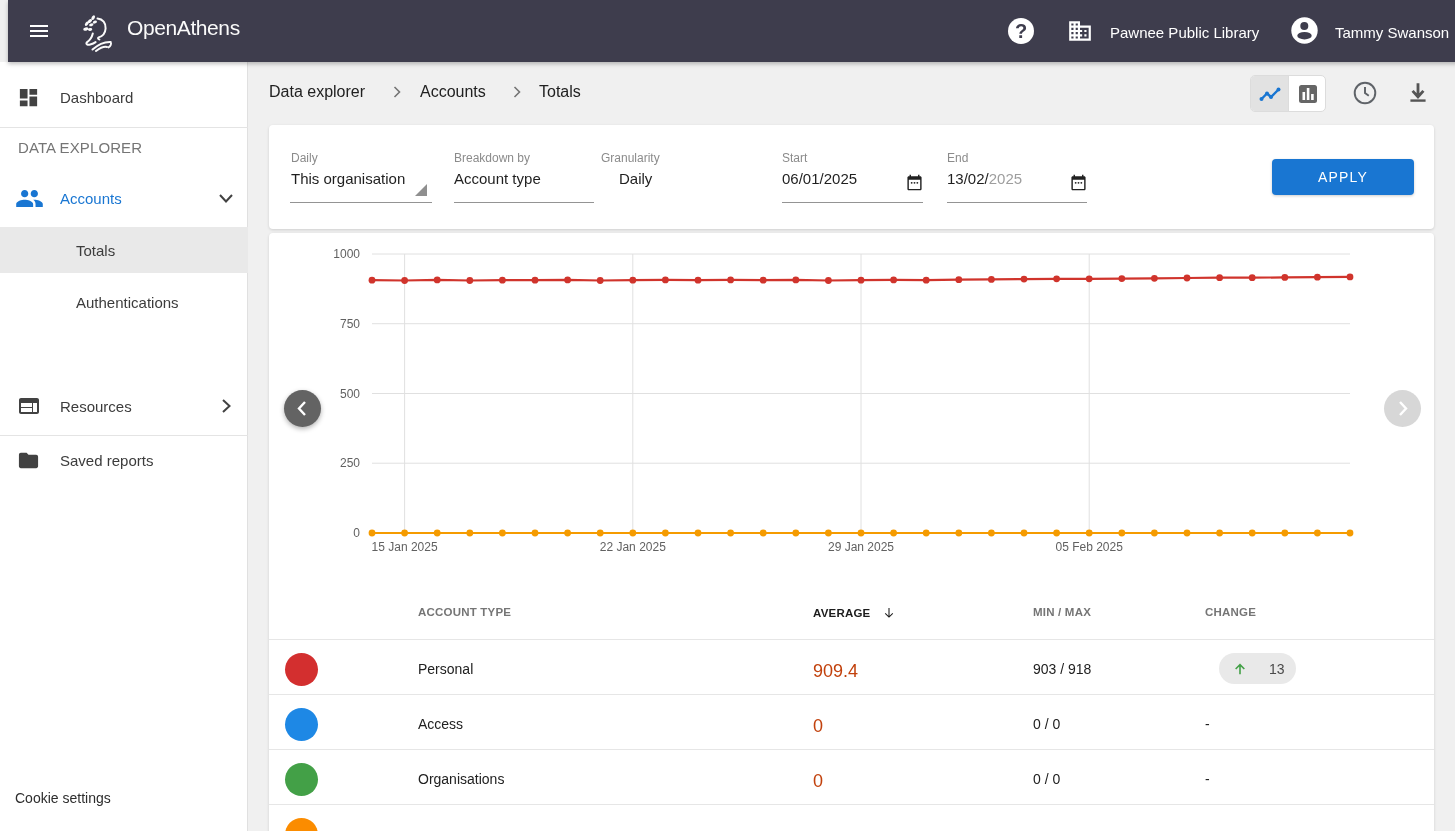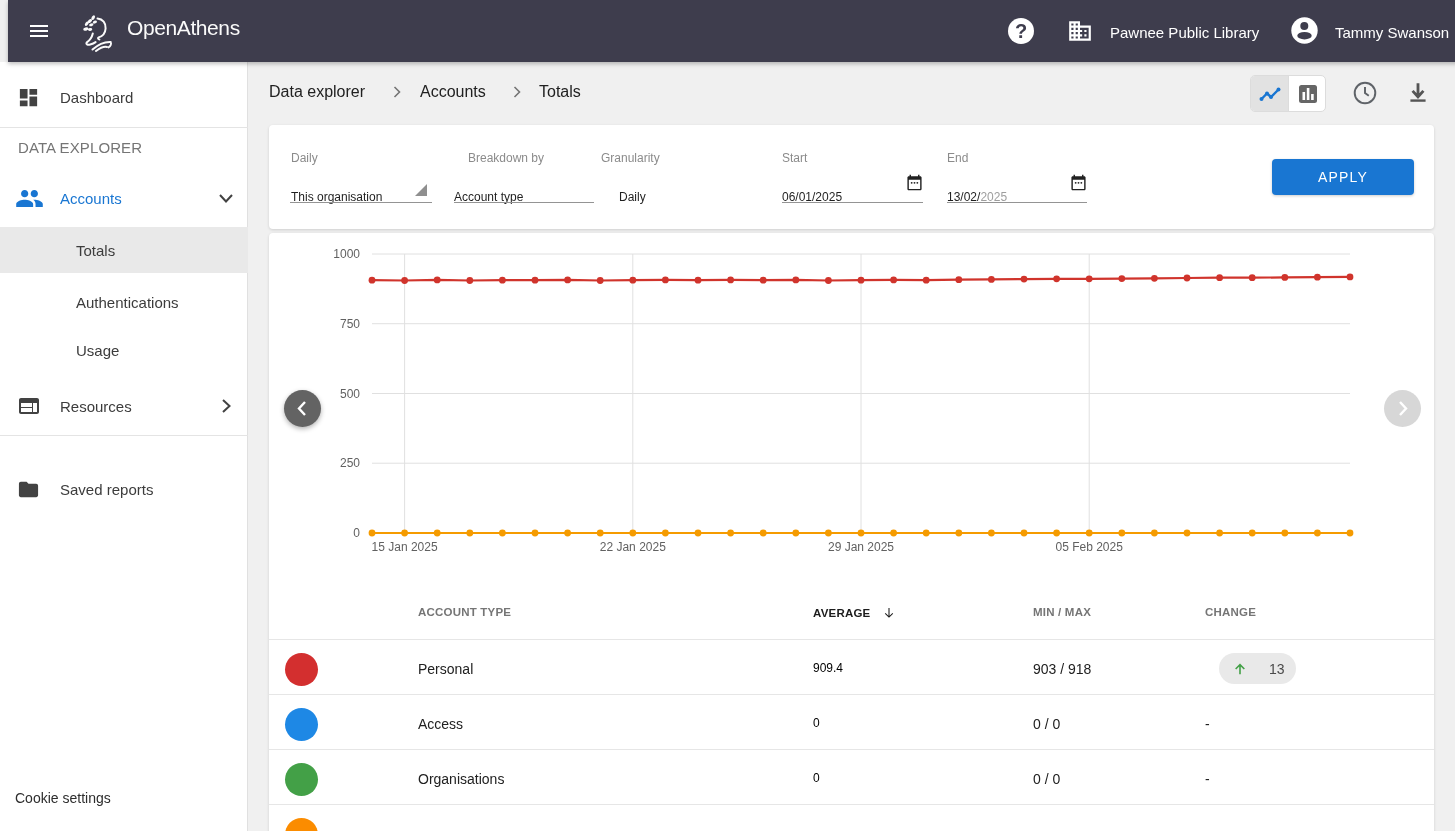--- a/index.html
+++ b/index.html
@@ -22,32 +22,32 @@
 .sb-divider { position:absolute; left:0; width:248px; border-top:1px solid #e4e4e4; }
 .sb-section { position:absolute; left:18px; color:#757575; font-size:15px; letter-spacing:0.1px; }
 .chev { stroke:#424242; stroke-width:2; fill:none; }
 .crumbs { position:absolute; top:83px; font-size:16px; color:#212121; }
 .togglegrp { position:absolute; left:1250px; top:75px; width:76px; height:37px; background:#fff; border:1px solid #dcdcdc; border-radius:5px; overflow:hidden; }
 .tg-left { position:absolute; left:0; top:0; width:38px; height:37px; background:#e2e2e2; border-right:1px solid #dcdcdc; }
 .iconbtn { position:absolute; top:80px; }
 
 .fcard { position:absolute; left:269px; top:125px; width:1165px; height:104px; background:#fff; border-radius:4px; box-shadow:0 1px 3px rgba(0,0,0,0.14); }
 .flabel { position:absolute; top:26px; font-size:12px; color:#8b8b8b; }
-.fvalue { position:absolute; top:65px; font-size:12px; color:#1f1f1f; }
+.fvalue { position:absolute; top:45px; font-size:15px; color:#1f1f1f; }
 .funder { position:absolute; top:77px; border-top:1px solid #949494; }
 .apply { position:absolute; left:1003px; top:34px; width:142px; height:36px; background:#1976d2; border-radius:4px; color:#fff; font-size:14px; letter-spacing:1.2px; text-align:center; line-height:36px; box-shadow:0 1px 3px rgba(0,0,0,0.2); }
 
 .ccard { position:absolute; left:269px; top:233px; width:1165px; height:600px; background:#fff; border-radius:4px 4px 0 0; box-shadow:0 1px 3px rgba(0,0,0,0.14); }
 .navbtn { position:absolute; width:37px; height:37px; border-radius:50%; z-index:10; }
 
 .tbl { position:absolute; left:269px; top:585px; width:1165px; }
 .trow { position:absolute; left:0; width:1165px; border-bottom:1px solid #e6e6e6; }
 .dot { position:absolute; left:16px; top:13px; width:33px; height:33px; border-radius:50%; }
 .c-type { position:absolute; left:149px; font-size:14px; color:#212121; }
-.c-avg { position:absolute; left:544px; font-size:12px; color:#000000; }
+.c-avg { position:absolute; left:544px; font-size:18px; color:#c2410c; }
 .c-mm { position:absolute; left:764px; font-size:14px; color:#212121; }
 .c-chg { position:absolute; left:936px; font-size:14px; color:#212121; }
 .hcell { font-size:11.5px; color:#757575; font-weight:700; letter-spacing:0.2px; }
 .chip { position:absolute; left:950px; top:13px; width:77px; height:31px; background:#e9e9e9; border-radius:16px; }
 .cookie { position:absolute; left:15px; top:728px; font-size:14px; color:#2d2d2d; z-index:25; }
 </style>
 </head>
 <body>
 
 <div class="ccard"></div>
@@ -194,21 +194,21 @@
   </div>
 </div>
 
 <div class="fcard">
   <div class="flabel" style="left:22px;">Daily</div>
   <div class="fvalue" style="left:22px;">This organisation</div>
   <svg width="12" height="12" viewBox="0 0 12 12" style="position:absolute; left:146px; top:59px;">
       <path d="M12 0 L12 12 L0 12 Z" fill="#8f8f8f"></path>
     </svg>
   <div class="funder" style="left:21px; width:142px;"></div>
-  <div class="flabel" style="left:199px;">Breakdown by</div>
+  <div class="flabel" style="left:185px;">Breakdown by</div>
   <div class="fvalue" style="left:185px;">Account type</div>
   <div class="funder" style="left:185px; width:140px;"></div>
   <div class="flabel" style="left:332px;">Granularity</div>
   <div class="fvalue" style="left:350px;">Daily</div>
   <div class="flabel" style="left:513px;">Start</div>
   <div class="fvalue" style="left:513px;">06/01/2025</div>
   <svg width="17" height="17" viewBox="0 0 24 24" style="position:absolute; left:637px; top:49px;">
       <path fill="#212121" d="M20 3h-1V1h-2v2H7V1H5v2H4c-1.1 0-2 .9-2 2v16c0 1.1.9 2 2 2h16c1.1 0 2-.9 2-2V5c0-1.1-.9-2-2-2zm0 18H4V8h16v13z"></path>
       <circle cx="8" cy="12.5" r="1.3" fill="#212121"></circle>
       <circle cx="12" cy="12.5" r="1.3" fill="#212121"></circle>
@@ -279,34 +279,31 @@
         <path class="chev" d="M1 1 L7 7.5 L13 1"></path>
       </svg>
   </div>
   <div style="position:absolute; left:0; top:165px; width:248px; height:46px; background:#e9e9e9;"></div>
   <div class="sb-item" style="top:165px; height:46px;">
       <span style="margin-left:76px;">Totals</span>
     </div>
   <div class="sb-item" style="top:216px; height:48px;">
       <span style="margin-left:76px;">Authentications</span>
     </div>
-  <div class="sb-item" style="top:264px; height:48px;">
-      <span style="margin-left:76px;">Usage</span>
-    </div>
   <div class="sb-item" style="top:314px; height:60px;">
     <svg class="sb-icon" width="24" height="24" viewBox="0 0 24 24">
         <path fill="#424242" d="M20 4H4c-1.1 0-1.99.9-1.99 2L2 18c0 1.1.9 2 2 2h16c1.1 0 2-.9 2-2V6c0-1.1-.9-2-2-2zm-5 14H4v-4h11v4zm0-5H4V9h11v4zm5 5h-4V9h4v9z"></path>
       </svg>
     <span style="margin-left:60px;">Resources</span>
     <svg style="position:absolute; left:222px;" width="9" height="14" viewBox="0 0 9 14">
         <path class="chev" d="M1 1 L7.5 7 L1 13"></path>
       </svg>
   </div>
   <div class="sb-divider" style="top:373px;"></div>
-  <div class="sb-item" style="top:397px; height:60px;">
+  <div class="sb-item" style="top:368px; height:60px;">
     <svg class="sb-icon" width="23" height="23" viewBox="0 0 24 24">
         <path fill="#424242" d="M10 4H4c-1.1 0-1.99.9-1.99 2L2 18c0 1.1.9 2 2 2h16c1.1 0 2-.9 2-2V8c0-1.1-.9-2-2-2h-8l-2-2z"></path>
       </svg>
     <span style="margin-left:60px;">Saved reports</span>
   </div>
   <div class="cookie">Cookie settings</div>
 </div>
 
 <div class="topbar">
   <div class="hamburger">

